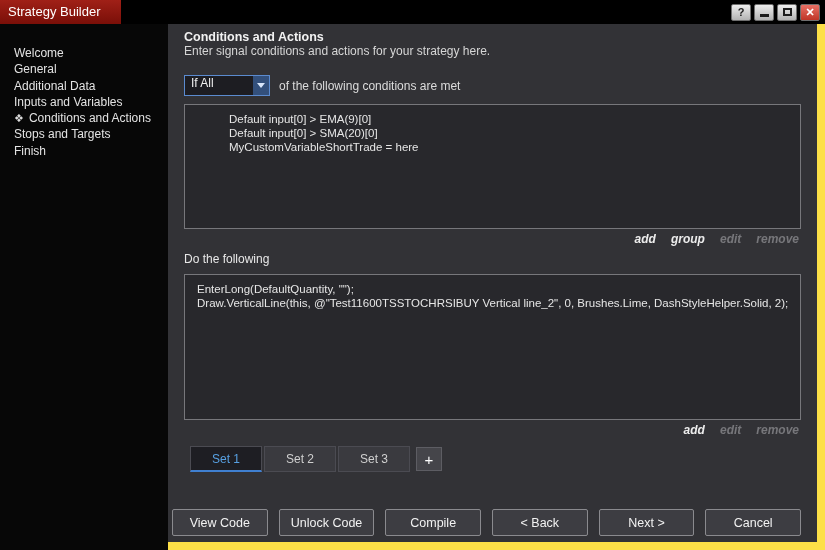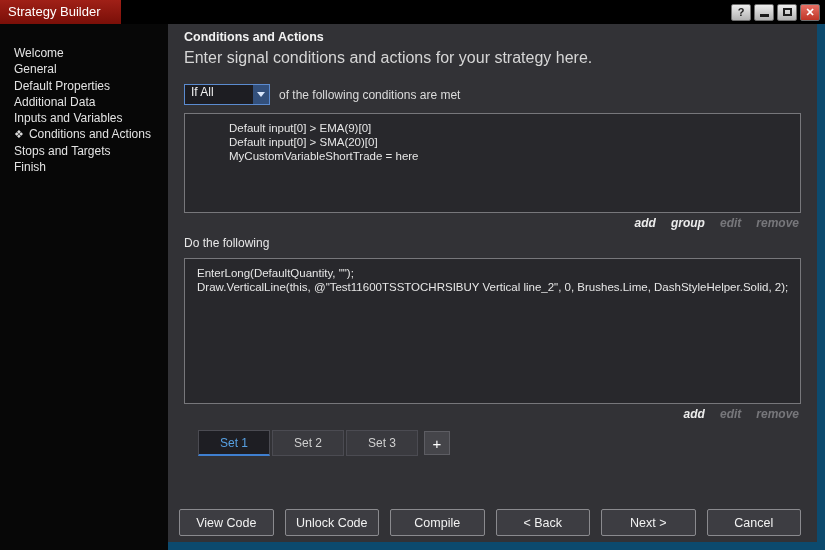--- a/index.html
+++ b/index.html
@@ -2,21 +2,21 @@
 <html><head>
 <meta charset="utf-8">
 <style>
   * { box-sizing: border-box; }
   html, body { margin: 0; padding: 0; }
   body {
     background: #000;
     font-family: "Liberation Sans", sans-serif;
     width: 825px; height: 550px;
   }
-  .window { width: 825px; height: 550px; background: #0c4a6e; position: relative; overflow: hidden; }
+  .window { width: 825px; height: 550px; background: #fde047; position: relative; overflow: hidden; }
 
   
   .titlebar { height: 24px; background: #000; display: flex; align-items: center; justify-content: space-between; }
   .title-badge {
     background: linear-gradient(#a02017, #7a0f08);
     color: #fff; font-size: 13px; height: 24px; line-height: 24px;
     padding: 0 20px 0 8px; min-width: 110px;
   }
   .window-controls { display: flex; gap: 3px; padding-right: 5px; align-items: center; }
   .win-btn {
@@ -36,56 +36,56 @@
     font-size: 12px; color: #e3e3e3; padding: 1px 6px 1px 14px; line-height: 14.3px;
     display: flex; align-items: center; gap: 5px; cursor: pointer; white-space: nowrap;
   }
   .nav-icon { font-size: 11px; color: #dcdcdc; }
 
   .main {
     flex: 1; background: #323236; margin: 0 8px 8px 0;
     padding: 6px 16px; position: relative;
   }
   .heading { font-size: 12.5px; font-weight: bold; color: #f2f2f2; }
-  .subheading { font-size: 16px; color: #d6d6d6; margin-top: 5px; }
+  .subheading { font-size: 12px; color: #d6d6d6; }
 
   .cond-row { margin-top: 17px; display: flex; align-items: center; gap: 9px; }
   .dropdown {
     width: 86px; height: 21px; background: #1d1d22; border: 1px solid #5b8bd0;
     display: flex; justify-content: space-between;
     font-size: 12px; color: #f0f0f0; cursor: pointer;
   }
   .dropdown-label { padding-left: 6px; }
   .dd-arrow-box { width: 16px; align-self: stretch; background: #33507c; display: flex; align-items: center; justify-content: center; }
   .dd-arrow { width: 0; height: 0; border-left: 4px solid transparent; border-right: 4px solid transparent; border-top: 5px solid #d9e6fa; }
   .caption { font-size: 12px; color: #dcdcdc; }
 
   .box { background: #28282c; border: 1px solid #77777b; margin-top: 8px; overflow: hidden; }
-  .box.conditions { height: 100px; padding: 7px 8px 8px 44px; }
+  .box.conditions { height: 125px; padding: 7px 8px 8px 44px; }
   .box.actions { height: 146px; padding: 7px 8px 0 12px; }
   .code-line { font-size: 11.5px; line-height: 14px; color: #e6e6e6; white-space: nowrap; cursor: default; }
 
   .links-row { display: flex; justify-content: flex-end; gap: 15px; margin-top: 3px; height: 15px; padding-right: 2px; }
   .link { font-style: italic; font-size: 12px; font-weight: bold; color: #ececec; cursor: pointer; }
   .link.disabled { color: #77777b; cursor: default; }
 
   .do-label { font-size: 12px; color: #e8e8e8; margin-top: 5px; }
 
-  .tabs-row { display: flex; margin-top: 8px; margin-left: 14px; gap: 2px; align-items: center; }
+  .tabs-row { display: flex; margin-top: 8px; margin-left: 6px; gap: 2px; align-items: center; }
   .tab {
     min-width: 72px; height: 26px; display: flex; align-items: center; justify-content: center;
     font-size: 12px; cursor: pointer; background: #3a3a3f; border: 1px solid #4b4b52; color: #d0d0d0;
   }
   .tab.active { background: #1e1e23; border-bottom: 2px solid #3f7fd0; color: #57a0e2; }
   .tab-add {
     width: 26px; height: 24px; margin-left: 4px; background: #45454a; border: 1px solid #5d5d63;
     color: #fff; font-size: 15px; display: flex; align-items: center; justify-content: center; cursor: pointer;
   }
 
-  .buttons-row { position: absolute; left: 11px; right: 16px; bottom: 6px; display: flex; gap: 11px; }
+  .buttons-row { position: absolute; left: 4px; right: 16px; bottom: 6px; display: flex; gap: 11px; }
   .btn {
     flex: 1; height: 27px; background: #3d3d42; border: 1px solid #8a8a8e; border-radius: 2px;
     color: #f2f2f2; font-size: 12.5px; font-family: inherit; cursor: pointer;
   }
 </style>
 </head>
 <body>
 
 <div class="window">
 
@@ -108,23 +108,20 @@
   </div>
 
   <div class="body">
 
     <div class="sidebar">
         <div class="sidebar-item">
           <span>Welcome</span>
         </div>
         <div class="sidebar-item">
           <span>General</span>
-        </div>
-        <div class="sidebar-item">
-          <span>Default Properties</span>
         </div>
         <div class="sidebar-item">
           <span>Additional Data</span>
         </div>
         <div class="sidebar-item">
           <span>Inputs and Variables</span>
         </div>
         <div class="sidebar-item">
           <span class="nav-icon">❖</span>
           <span>Conditions and Actions</span>

